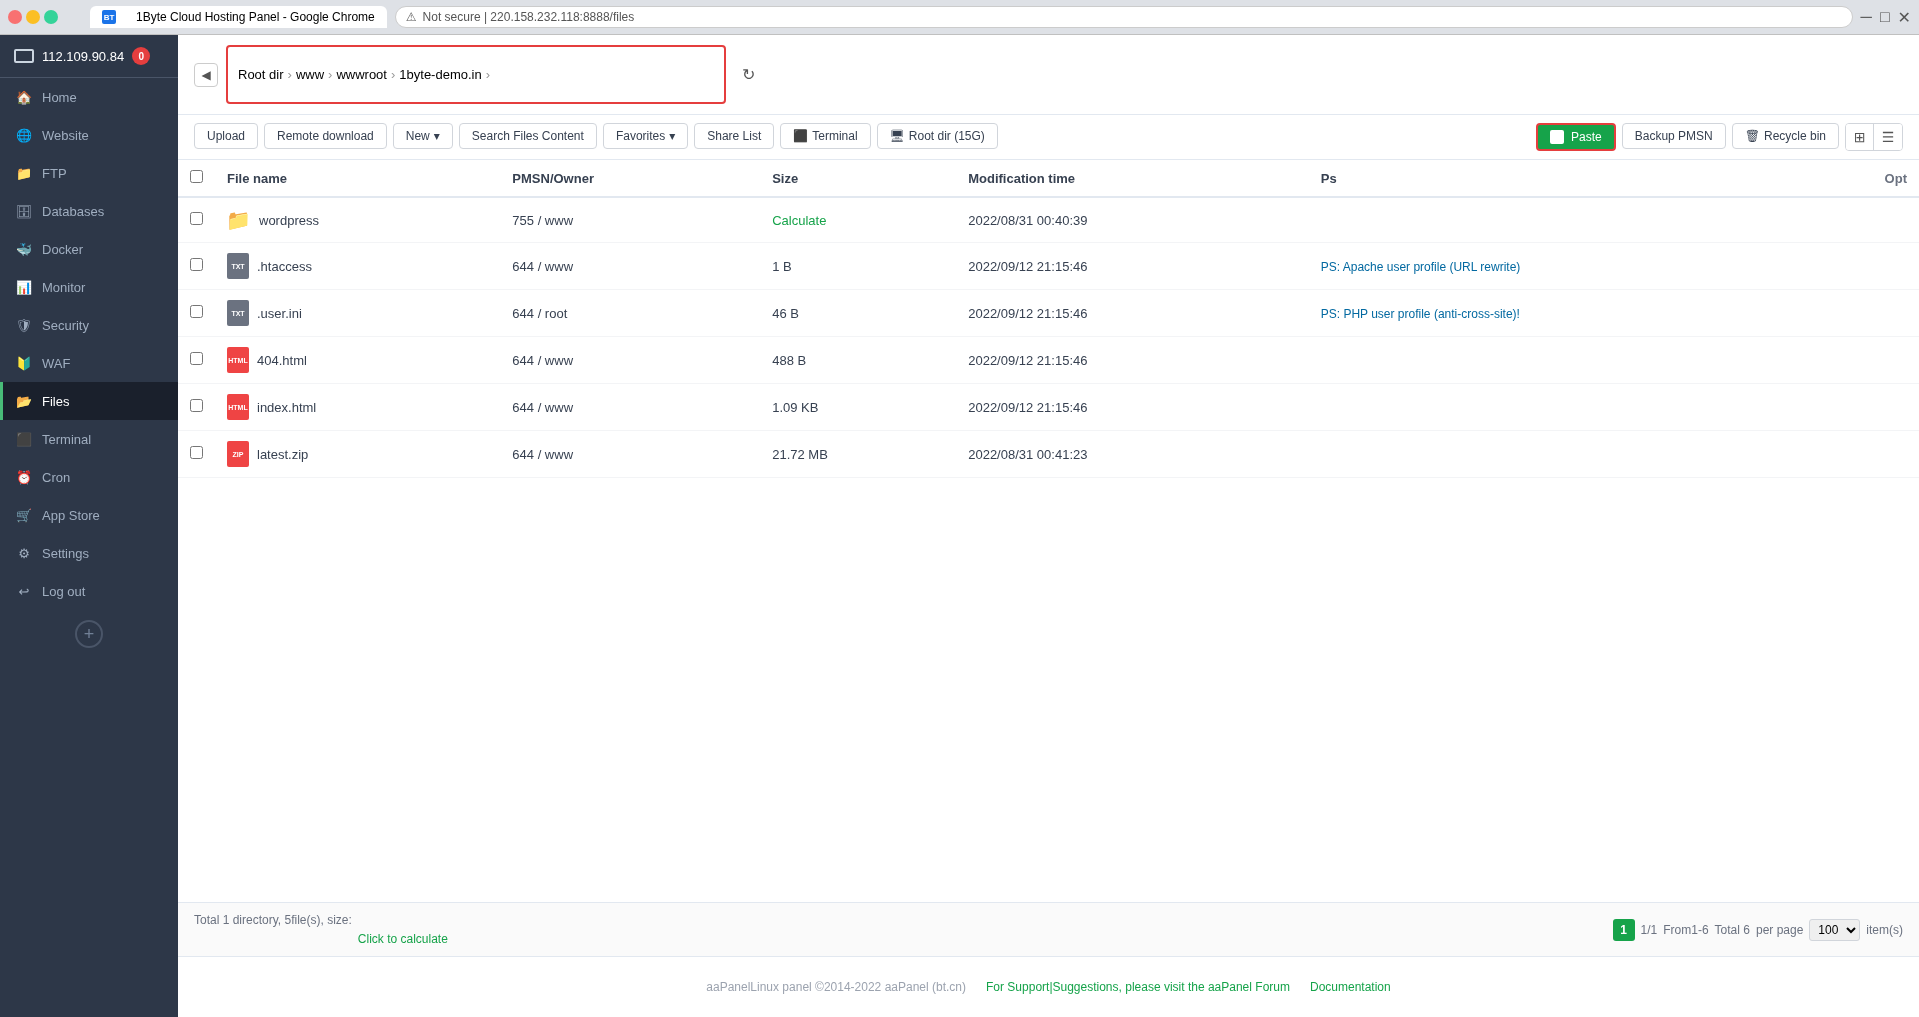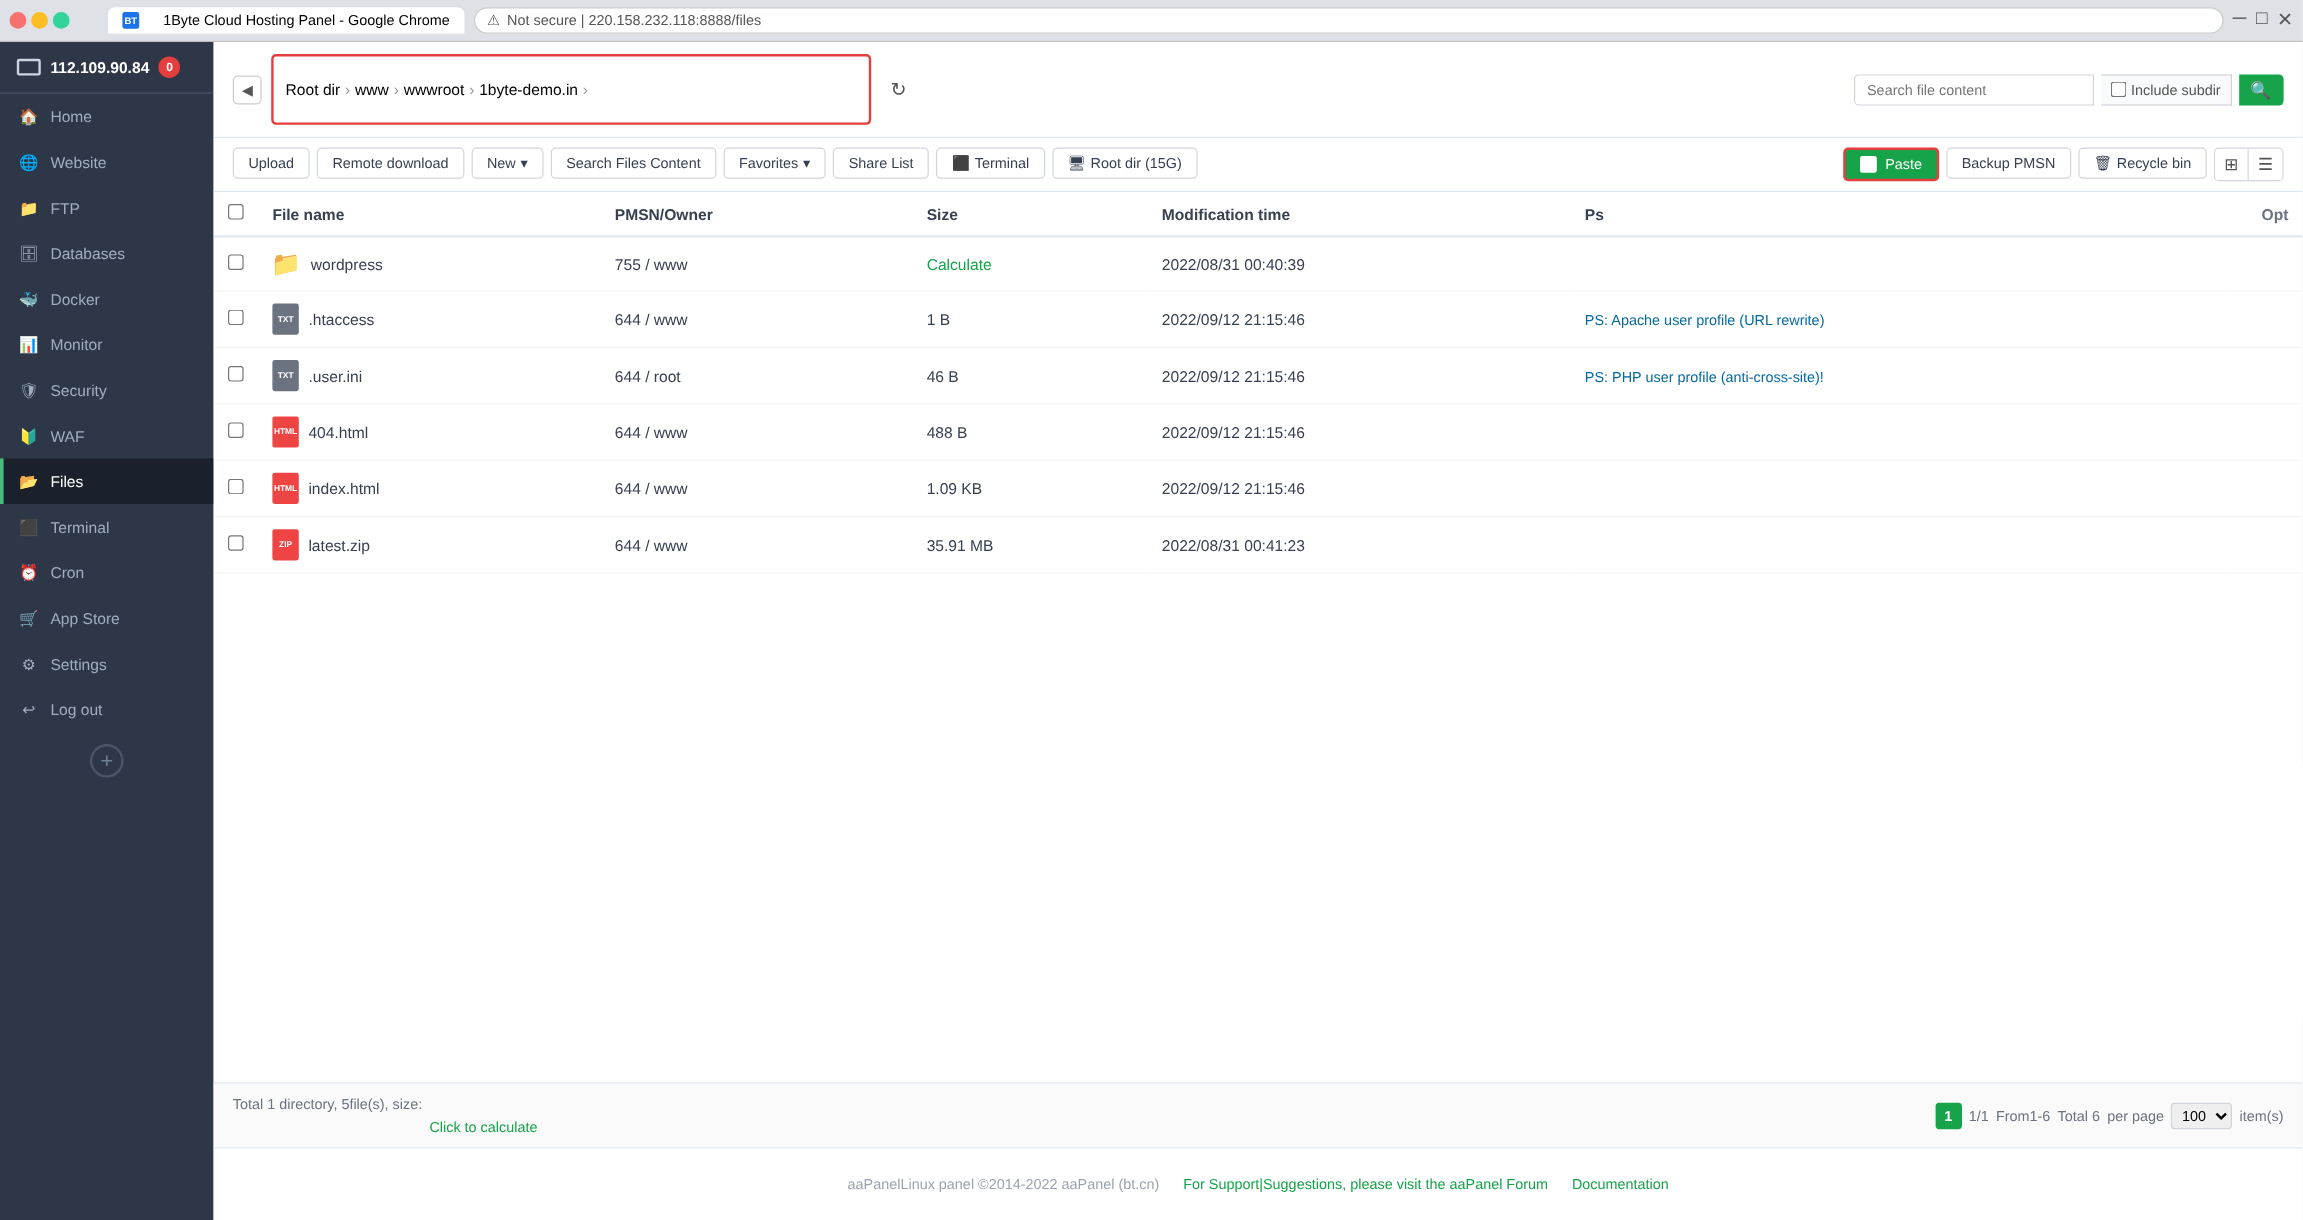--- a/index.html
+++ b/index.html
@@ -16,21 +16,21 @@
     .browser-tab-icon { width: 14px; height: 14px; background: #1a73e8; border-radius: 2px; display: flex; align-items: center; justify-content: center; color: white; font-size: 8px; font-weight: bold; }
     .browser-address { flex: 1; background: white; border: 1px solid #ccc; border-radius: 20px; padding: 3px 10px; font-size: 12px; display: flex; align-items: center; gap: 6px; color: #555; }
     .browser-window-btns { display: flex; gap: 8px; margin-left: auto; font-size: 16px; color: #555; cursor: pointer; }
 
     
     .app { display: flex; flex: 1; overflow: hidden; }
 
     
     .sidebar { width: 178px; background: #2d3748; color: #cbd5e0; display: flex; flex-direction: column; flex-shrink: 0; }
     .sidebar-header { padding: 12px 14px; display: flex; align-items: center; gap: 8px; border-bottom: 1px solid #4a5568; }
-    .sidebar-ip { font-size: 13px; color: white; font-weight: 700; }
+    .sidebar-ip { font-size: 13px; color: white; font-weight: 400; }
     .sidebar-badge { background: #e53e3e; color: white; border-radius: 50%; width: 18px; height: 18px; display: flex; align-items: center; justify-content: center; font-size: 10px; font-weight: bold; }
     .sidebar-monitor-icon { width: 20px; height: 14px; border: 2px solid #cbd5e0; border-radius: 2px; }
     .sidebar-item { display: flex; align-items: center; gap: 10px; padding: 11px 16px; cursor: pointer; transition: background 0.15s; color: #a0aec0; }
     .sidebar-item.active { background: #1a202c; color: white; border-left: 3px solid #48bb78; padding-left: 13px; }
     .sidebar-item-icon { width: 16px; height: 16px; display: flex; align-items: center; justify-content: center; flex-shrink: 0; }
     .sidebar-item-label { font-size: 13px; }
     .sidebar-add-btn { margin: 10px auto; width: 28px; height: 28px; border: 2px solid #4a5568; border-radius: 50%; display: flex; align-items: center; justify-content: center; color: #718096; cursor: pointer; font-size: 18px; }
 
     
     .content { flex: 1; display: flex; flex-direction: column; background: white; overflow: hidden; }
@@ -187,28 +187,20 @@
         <span>Root dir</span>
         <span class="breadcrumb-sep">›</span>
         <span>www</span>
         <span class="breadcrumb-sep">›</span>
         <span>wwwroot</span>
         <span class="breadcrumb-sep">›</span>
         <span>1byte-demo.in</span>
         <span class="breadcrumb-sep">›</span>
       </div>
       <span class="breadcrumb-refresh">↻</span>
-      <div class="breadcrumb-search">
-        <input class="search-input" type="text" placeholder="Search file content" style="">
-        <label class="search-checkbox-label">
-          <input type="checkbox" style="">
-          <span>Include subdir</span>
-        </label>
-        <button class="search-btn">🔍</button>
-      </div>
     </div>
 
     <div class="toolbar">
       <button class="toolbar-btn">
         <span>Upload</span>
       </button>
       <button class="toolbar-btn">
         <span>Remote download</span>
       </button>
       <button class="toolbar-btn">
@@ -351,21 +343,21 @@
       <td class="checkbox-col">
         <input type="checkbox" style="">
       </td>
       <td>
         <span style="display:inline-flex;align-items:center;gap:8px;">
           <span class="file-icon file-icon-zip">ZIP</span>
           <span class="file-name" style="cursor:pointer">latest.zip</span>
         </span>
       </td>
       <td><span>644 / www</span></td>
-      <td><span>35.91 MB</span></td>
+      <td><span>21.72 MB</span></td>
       <td><span>2022/08/31 00:41:23</span></td>
       <td></td>
       <td class="opt-col"></td>
     </tr>
           </tbody>
       </table>
     </div>
 
     <div class="footer-stats">
       <div class="footer-left">

